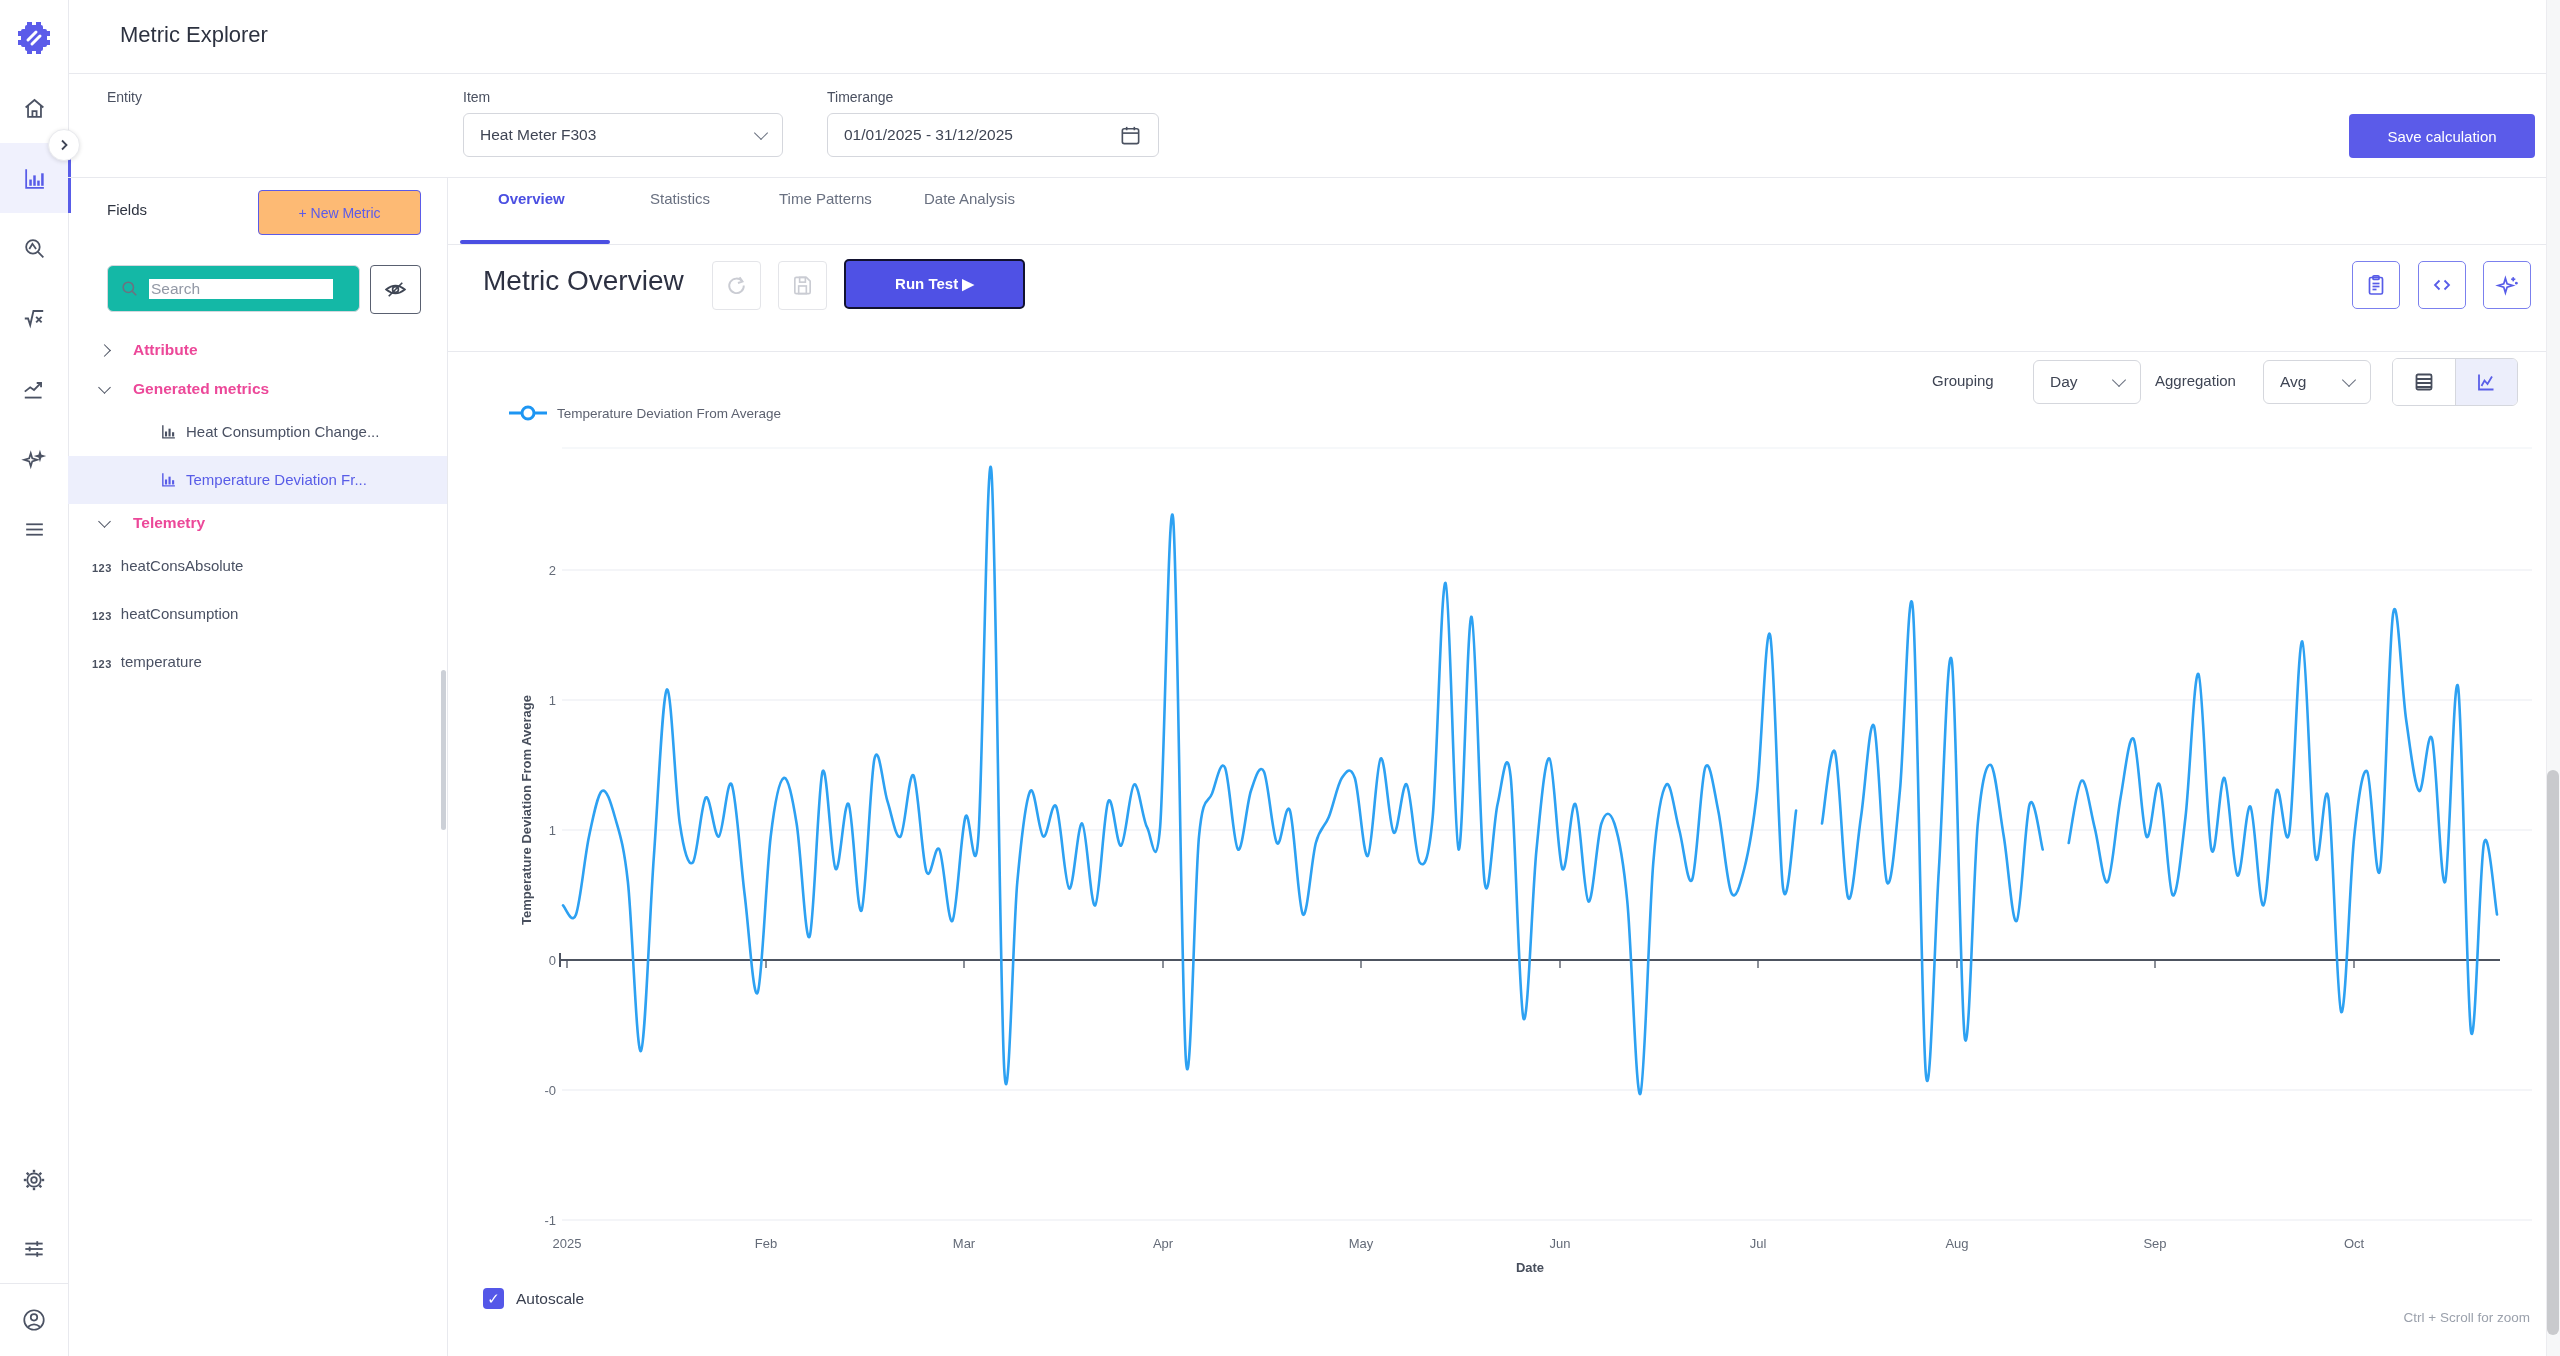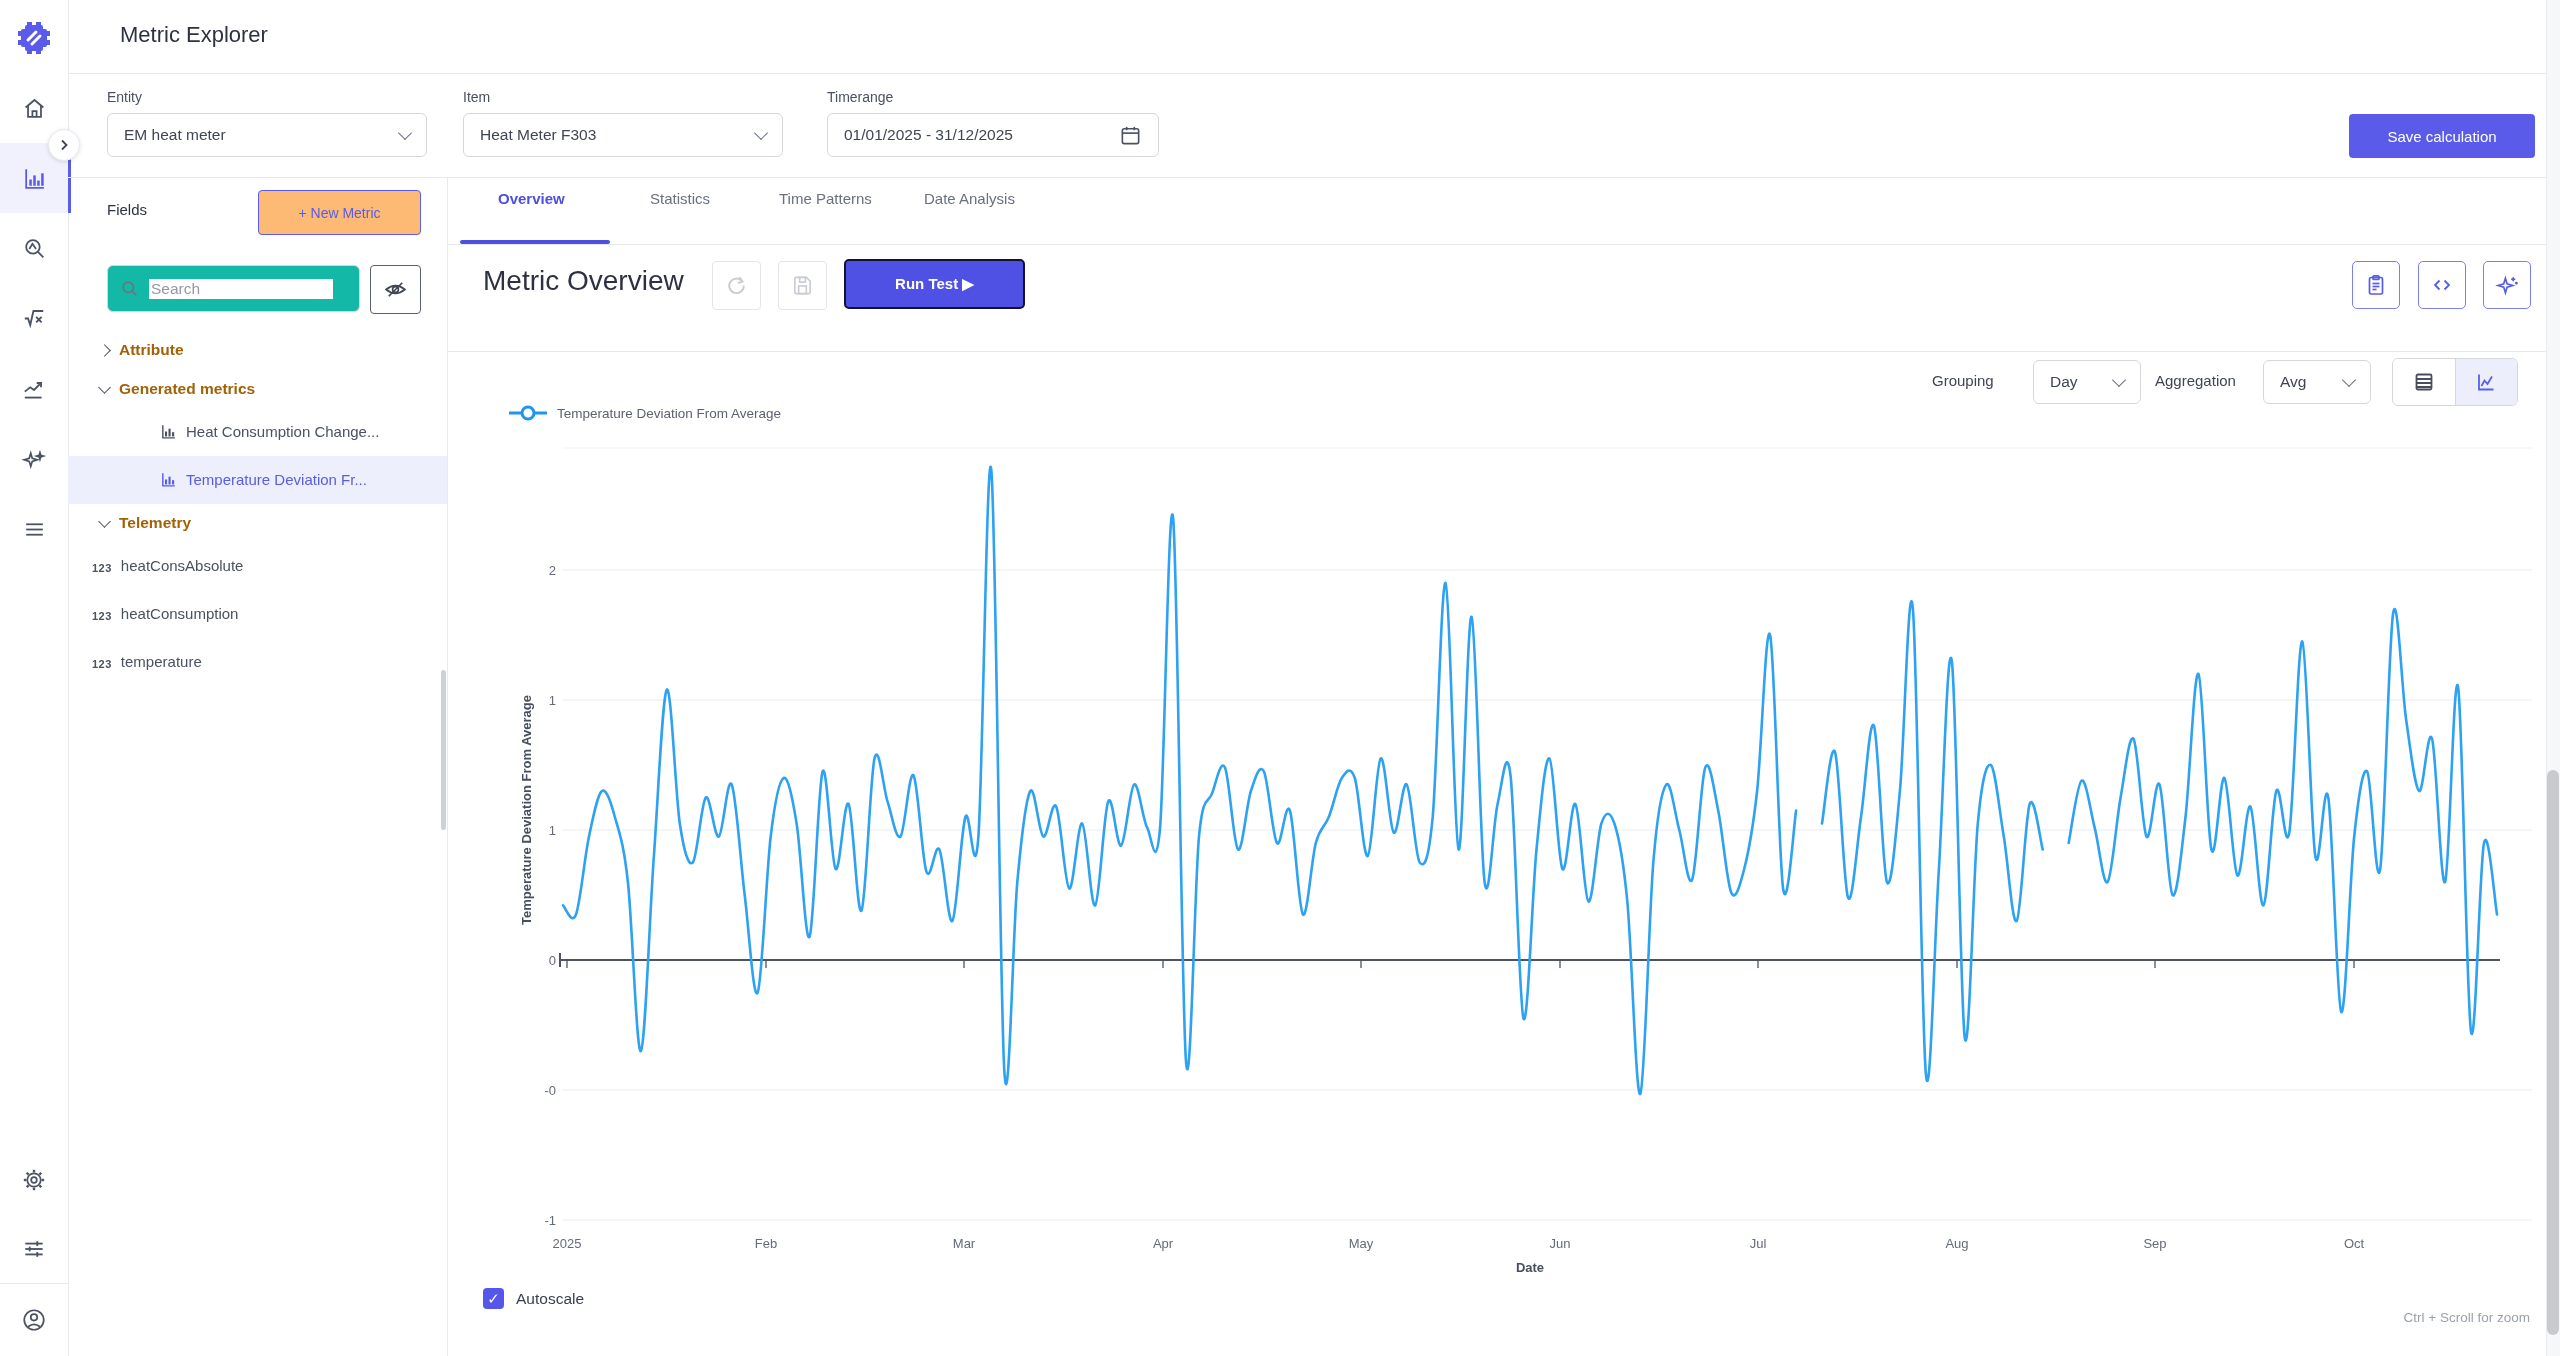--- a/index.html
+++ b/index.html
@@ -31,21 +31,21 @@
   
   #fields-title{position:absolute;left:107px;top:201px;font-size:15px;color:#2e3340;}
   #new-metric-btn{position:absolute;left:258px;top:190px;width:163px;height:45px;background:#fdba74;border:1.5px solid #5b5be9;
      border-radius:4px;color:#5b5be9;font-size:14px;font-family:"Liberation Sans",sans-serif;cursor:pointer;}
   #search-box{position:absolute;left:107px;top:265px;width:253px;height:47px;border:1px solid #d5d7dd;border-radius:6px;
      display:flex;align-items:center;padding:0 12px;box-sizing:border-box;background:#14b8a6;}
   #search-box input{border:none;outline:none;font-size:15.5px;color:#3f4554;width:180px;margin-left:10px;font-family:"Liberation Sans",sans-serif;}
   #search-box input::placeholder{color:#9298a5;}
   #eye-btn{position:absolute;left:370px;top:265px;width:49px;height:47px;background:#fff;border:1.5px solid #596070;border-radius:4px;
      display:flex;align-items:center;justify-content:center;color:#3f4654;cursor:pointer;}
-  .tree-group{position:absolute;left:100px;display:flex;align-items:center;gap:10px;font-size:15.5px;font-weight:600;color:#a16207;cursor:pointer;}
+  .tree-group{position:absolute;left:100px;display:flex;align-items:center;gap:24px;font-size:15.5px;font-weight:600;color:#ec4899;cursor:pointer;}
   .tchev-r{width:8px;height:8px;border-right:1.7px solid #4a5160;border-bottom:1.7px solid #4a5160;transform:rotate(-45deg);}
   .tchev-d{width:8px;height:8px;border-right:1.7px solid #4a5160;border-bottom:1.7px solid #4a5160;transform:rotate(45deg);margin-top:-4px;}
   .tree-item{position:absolute;left:92px;display:flex;align-items:flex-end;gap:9px;font-size:15px;color:#4a5163;cursor:pointer;}
   .tree-item .n123{font-size:11px;letter-spacing:0.5px;color:#4a5160;font-weight:600;}
   #tree-selected-bg{position:absolute;left:68px;top:456px;width:379px;height:48px;background:#edeffc;}
   .tree-item.selected{color:#585ce7;}
   #sidebar-scroll{position:absolute;left:441px;top:670px;width:5px;height:160px;background:#ccd0d7;border-radius:3px;}
 
   
   .tab{position:absolute;top:190px;font-size:15px;color:#697080;cursor:pointer;}
@@ -205,24 +205,20 @@
   <div id="rail-expand">
     <svg width="12" height="12" viewBox="0 0 12 12" fill="none" stroke="currentColor" stroke-width="1.8">
       <path d="M4 1.5 L8.5 6 L4 10.5"></path>
     </svg>
   </div>
 
   <div id="page-title">Metric Explorer</div>
   <div class="hline" style="left:68px;top:73px;width:2492px;"></div>
 
   <div class="f-label" style="left:107px;top:89px;">Entity</div>
-  <div class="selectbox" style="left:107px;top:113px;width:320px;">
-    <span class="val">EM heat meter</span>
-    <span class="chev"></span>
-  </div>
   <div class="f-label" style="left:463px;top:89px;">Item</div>
   <div class="selectbox" style="left:463px;top:113px;width:320px;">
     <span class="val">Heat Meter F303</span>
     <span class="chev"></span>
   </div>
   <div class="f-label" style="left:827px;top:89px;">Timerange</div>
   <div class="selectbox" style="left:827px;top:113px;width:332px;">
     <span class="val">01/01/2025 - 31/12/2025</span>
     <svg width="23" height="23" viewBox="0 0 24 24" fill="none" stroke="#4a5160" stroke-width="1.7">
       <rect x="3.5" y="5" width="17" height="15.5" rx="2"></rect>

